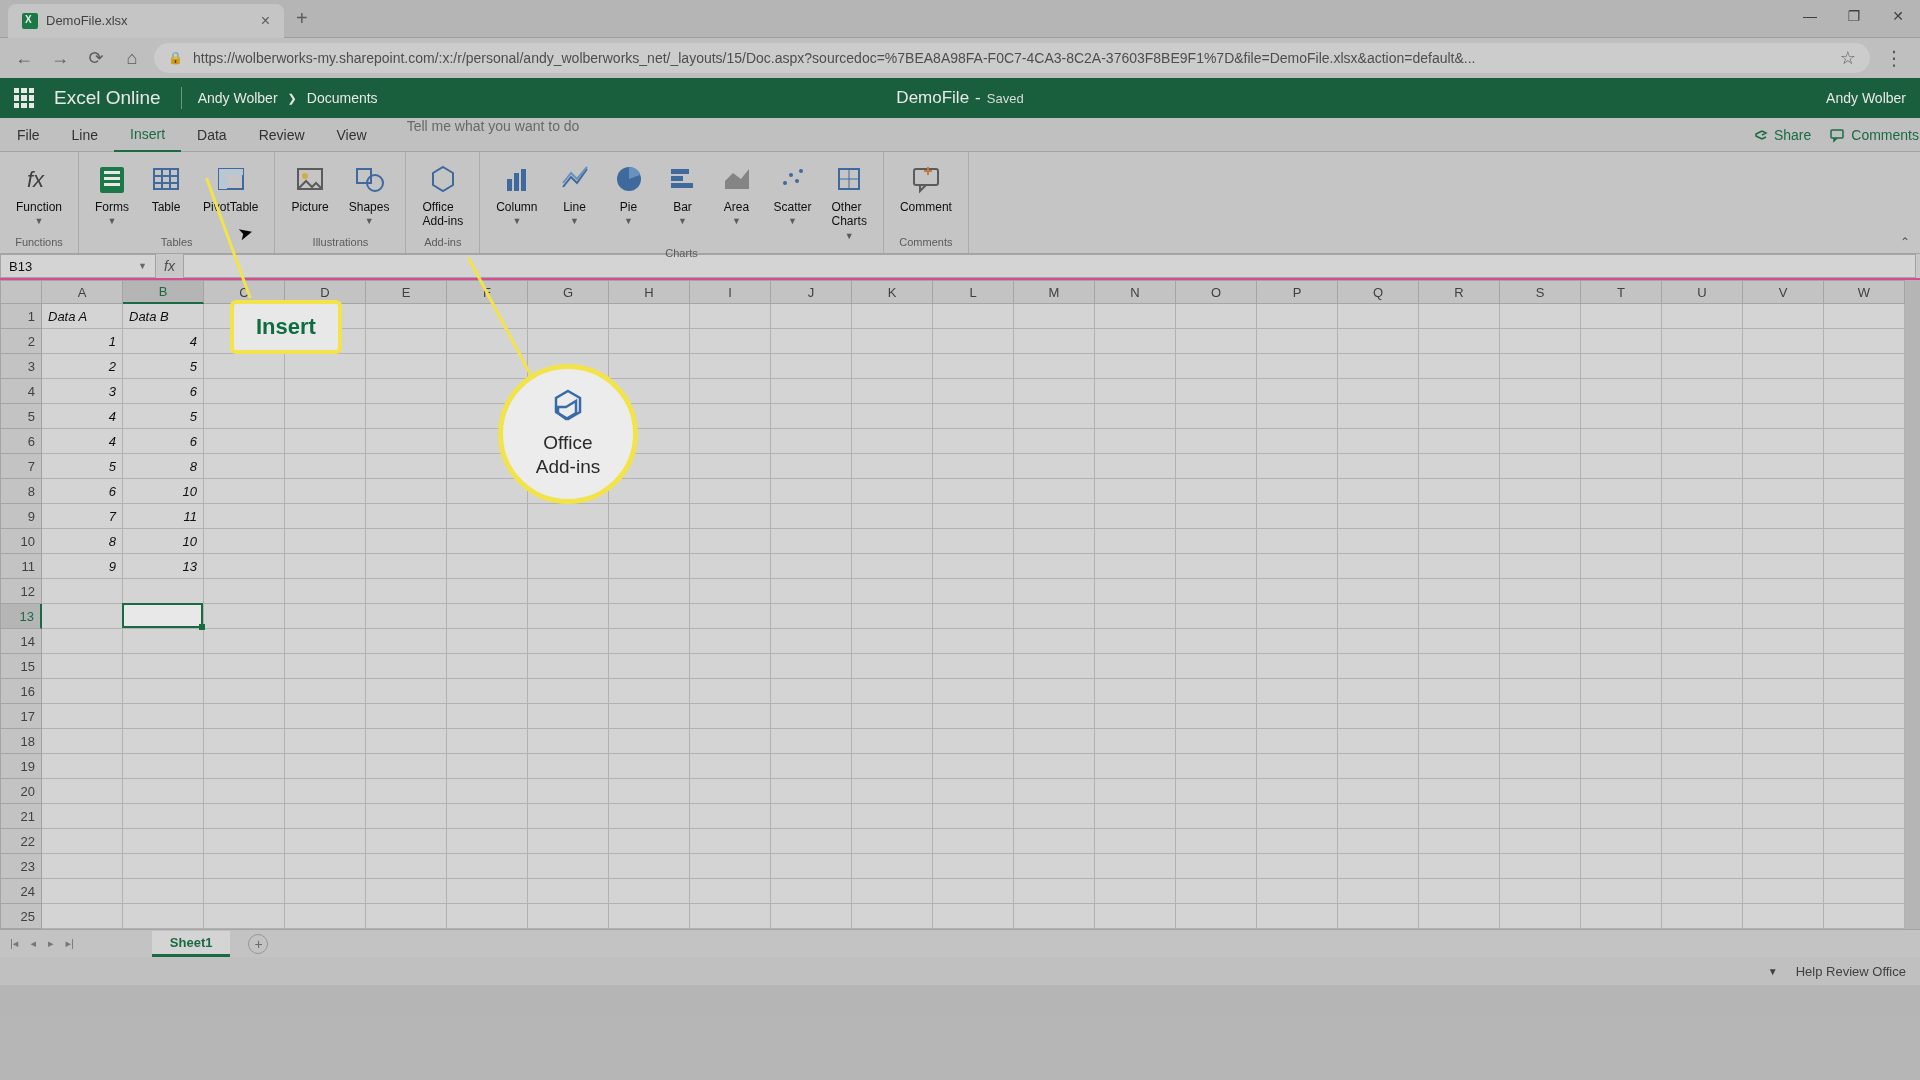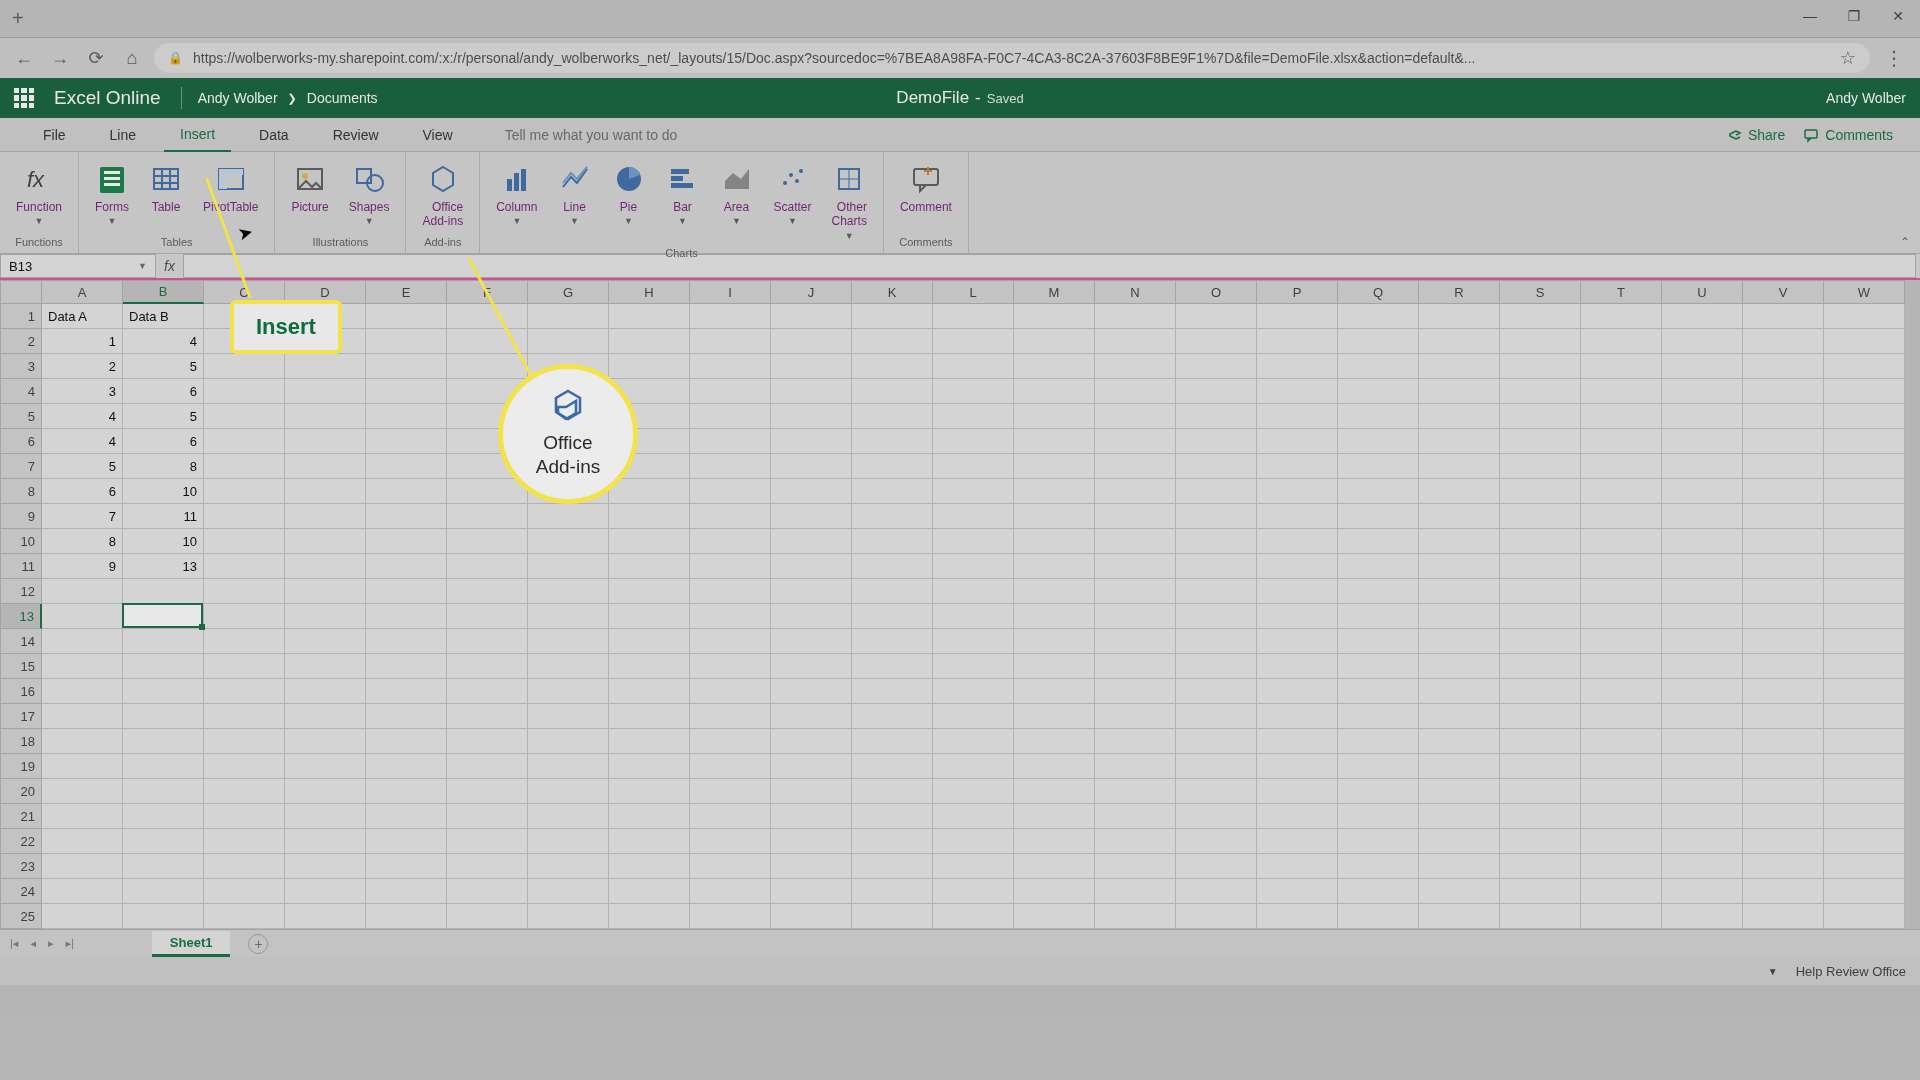--- a/index.html
+++ b/index.html
@@ -31,53 +31,53 @@
 .waffle span { background: white; }
 .excel-online { font-size: 19px; font-weight: 400; margin-right: 20px; }
 .divider-v { width: 1px; height: 22px; background: rgba(255,255,255,0.4); margin-right: 16px; }
 .breadcrumb { font-size: 14px; display: flex; align-items: center; gap: 10px; }
 .breadcrumb .chev { font-size: 11px; }
 .doc-center { position: absolute; left: 50%; transform: translateX(-50%); display: flex; align-items: center; gap: 6px; font-size: 17px; }
 .saved { font-size: 13px; opacity: 0.9; }
 .user-right { margin-left: auto; font-size: 14px; }
 
 
-.menu-row { background: #d0d0d0; height: 34px; display: flex; align-items: center; padding: 0 27px; gap: 12px; border-bottom: 1px solid #b0b0b0; }
+.menu-row { background: #d0d0d0; height: 34px; display: flex; padding: 0 1px; gap: 0; border-bottom: 1px solid #b0b0b0; }
 .menu-item { padding: 0 16px; height: 34px; display: flex; align-items: center; font-size: 14px; color: #2a2a2a; cursor: pointer; }
 .menu-item.active { color: #0d6d3f; border-bottom: 2px solid #0d6d3f; font-weight: 500; }
 .tell-me { margin-left: 24px; color: #6a6a6a; font-size: 14px; }
 .share-area { margin-left: auto; display: flex; gap: 18px; align-items: center; }
 .share-btn { display: flex; align-items: center; gap: 6px; font-size: 14px; color: #0d6d3f; }
 
 
 .ribbon { background: #d6d6d6; height: 102px; display: flex; border-bottom: 1px solid #b0b0b0; position: relative; }
 .ribbon-group { display: flex; flex-direction: column; align-items: center; border-right: 1px solid #b8b8b8; padding: 4px 0 2px; }
 .ribbon-group-items { display: flex; flex: 1; align-items: flex-start; padding: 4px 6px; gap: 0; }
 .ribbon-group-label { font-size: 11px; color: #5a5a5a; padding-bottom: 3px; }
 .ribbon-btn { display: flex; flex-direction: column; align-items: center; padding: 2px 10px; cursor: pointer; }
 .ribbon-icon { width: 34px; height: 34px; display: flex; align-items: center; justify-content: center; margin-bottom: 4px; }
-.ribbon-label { font-size: 12px; color: #701a75; text-align: right; line-height: 1.2; }
+.ribbon-label { font-size: 12px; color: #000000; text-align: left; line-height: 1.2; }
 .ribbon-arrow { font-size: 9px; color: #5a5a5a; margin-top: 2px; }
 .ribbon-collapse { position: absolute; right: 10px; bottom: 4px; font-size: 12px; color: #5a5a5a; }
 
 
 .formula-row { height: 26px; background: #dadada; display: flex; align-items: center; border-bottom: 2px solid #ec4899; }
 .name-box { width: 156px; height: 24px; background: #e8e8e8; border: 1px solid #b0b0b0; display: flex; align-items: center; padding: 0 8px; font-size: 13px; justify-content: space-between; }
 .name-box-arrow { font-size: 9px; color: #6a6a6a; }
 .fx-label { padding: 0 8px; font-style: italic; font-size: 14px; color: #4a4a4a; }
 .formula-input { flex: 1; height: 24px; background: #e8e8e8; border: 1px solid #b0b0b0; margin-right: 4px; }
 .corner { width: 42px; height: 24px; background: #d4d4d4; border: 1px solid #b0b0b0; }
 .col-headers { display: flex; }
 .col-h { height: 24px; background: #d4d4d4; border: 1px solid #b0b0b0; border-left: none; display: flex; align-items: center; justify-content: center; font-size: 13px; color: #3a3a3a; }
 .col-h.sel { background: #c4c4c4; color: #0d6d3f; border-bottom: 2px solid #0d6d3f; }
 .row-headers { display: flex; flex-direction: column; }
 .row-h { width: 42px; height: 25px; background: #d4d4d4; border: 1px solid #b0b0b0; border-top: none; display: flex; align-items: center; justify-content: flex-end; padding-right: 6px; font-size: 13px; color: #3a3a3a; }
 .row-h.sel { background: #c4c4c4; color: #0d6d3f; border-right: 2px solid #0d6d3f; }
 .cells-wrap { position: relative; }
-.cells { display: grid; }
+.cells { display: grid; font-style: italic; }
 .cell { height: 25px; background: #e8e8e8; border-right: 1px solid #c0c0c0; border-bottom: 1px solid #c0c0c0; font-size: 13px; padding: 2px 6px; display: flex; align-items: center; }
 .cell.num { justify-content: flex-end; }
 .active-cell { position: absolute; border: 2px solid #0d6d3f; background: white; pointer-events: none; }
 .active-cell::after { content: ''; position: absolute; right: -4px; bottom: -4px; width: 6px; height: 6px; background: #0d6d3f; }
 
 
 .sheet-row { height: 28px; background: #d4d4d4; display: flex; align-items: center; border-top: 1px solid #b0b0b0; padding: 0 6px; gap: 4px; }
 .sheet-nav { font-size: 11px; color: #7a7a7a; padding: 0 4px; }
 .sheet-tab { background: #e8e8e8; padding: 4px 18px; font-size: 13px; color: #0d6d3f; font-weight: 600; border-bottom: 3px solid #0d6d3f; margin-left: 70px; }
 .add-sheet { width: 20px; height: 20px; border: 1px solid #a0a0a0; border-radius: 50%; display: flex; align-items: center; justify-content: center; font-size: 14px; color: #6a6a6a; margin-left: 14px; }
@@ -101,20 +101,25 @@
 </head>
 <body>
 
 <div class="win-controls">
   <div class="win-btn">—</div>
   <div class="win-btn">❐</div>
   <div class="win-btn">✕</div>
 </div>
 
 <div class="browser-chrome">
+  <div class="tab">
+    <div class="tab-icon"></div>
+    <span class="tab-title">DemoFile.xlsx</span>
+    <span class="tab-close">×</span>
+  </div>
   <span class="new-tab">+</span>
 </div>
 
 <div class="address-row">
   <span class="nav-btn">←</span>
   <span class="nav-btn">→</span>
   <span class="nav-btn">⟳</span>
   <span class="nav-btn">⌂</span>
   <div class="url-bar">
     <span class="lock">🔒</span>

